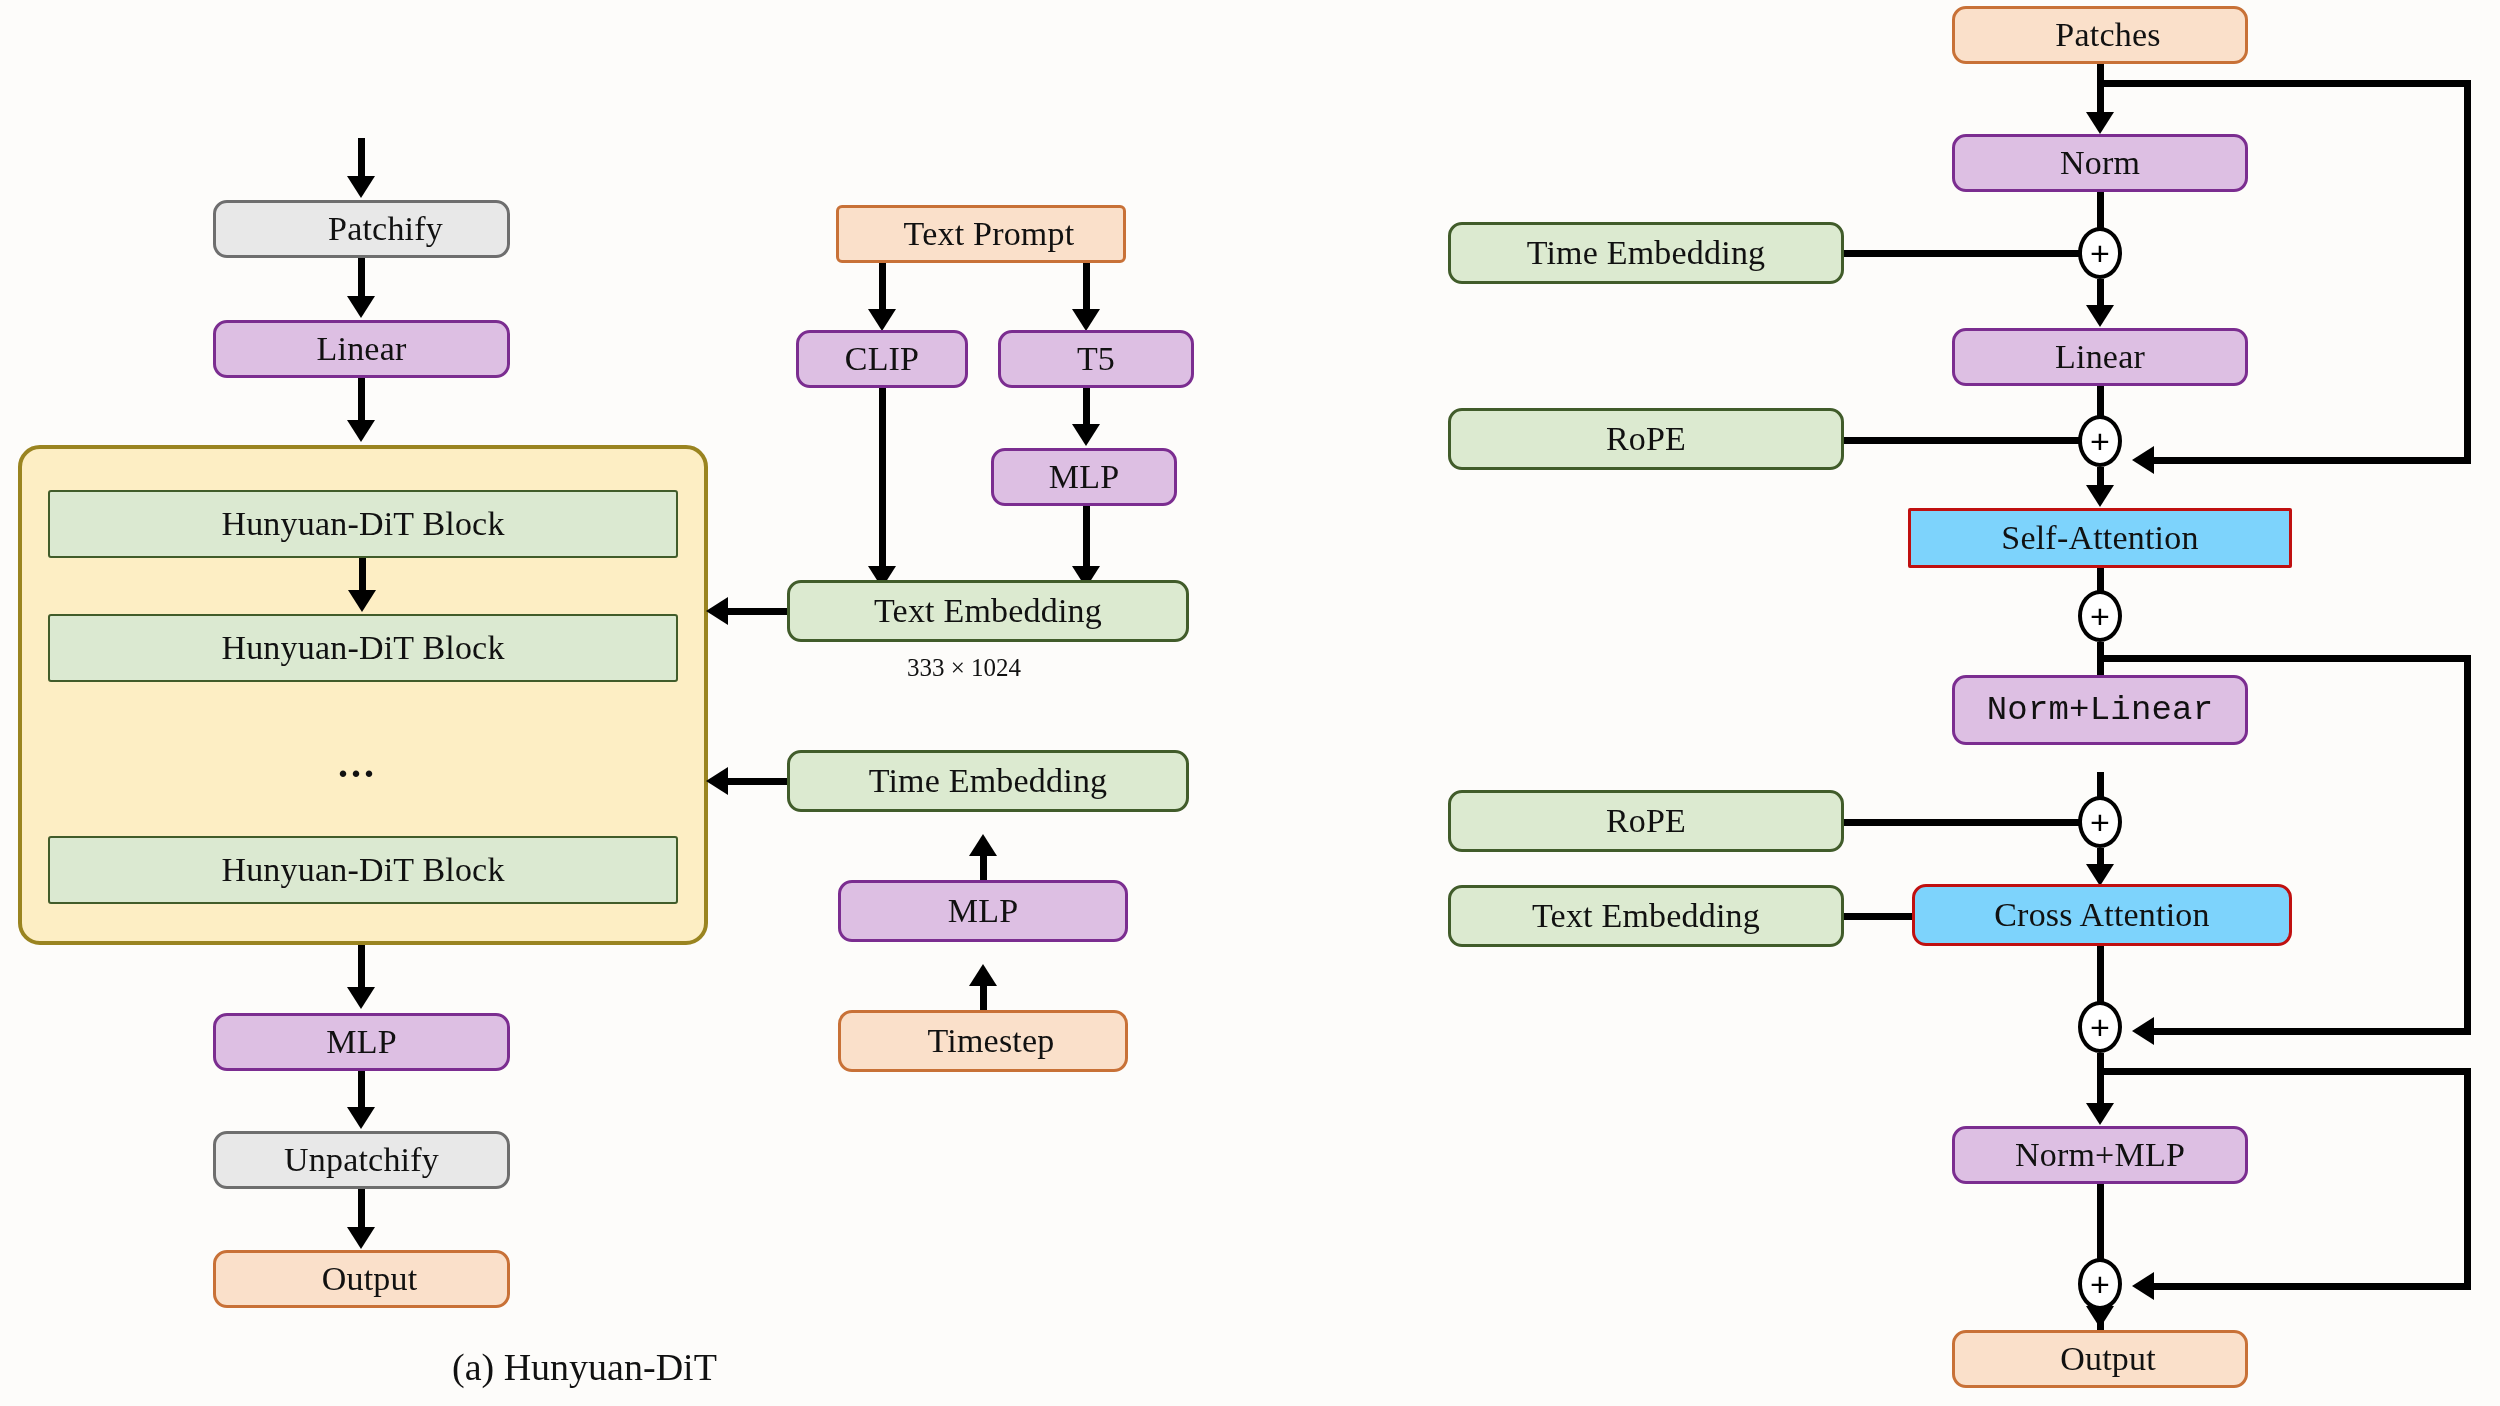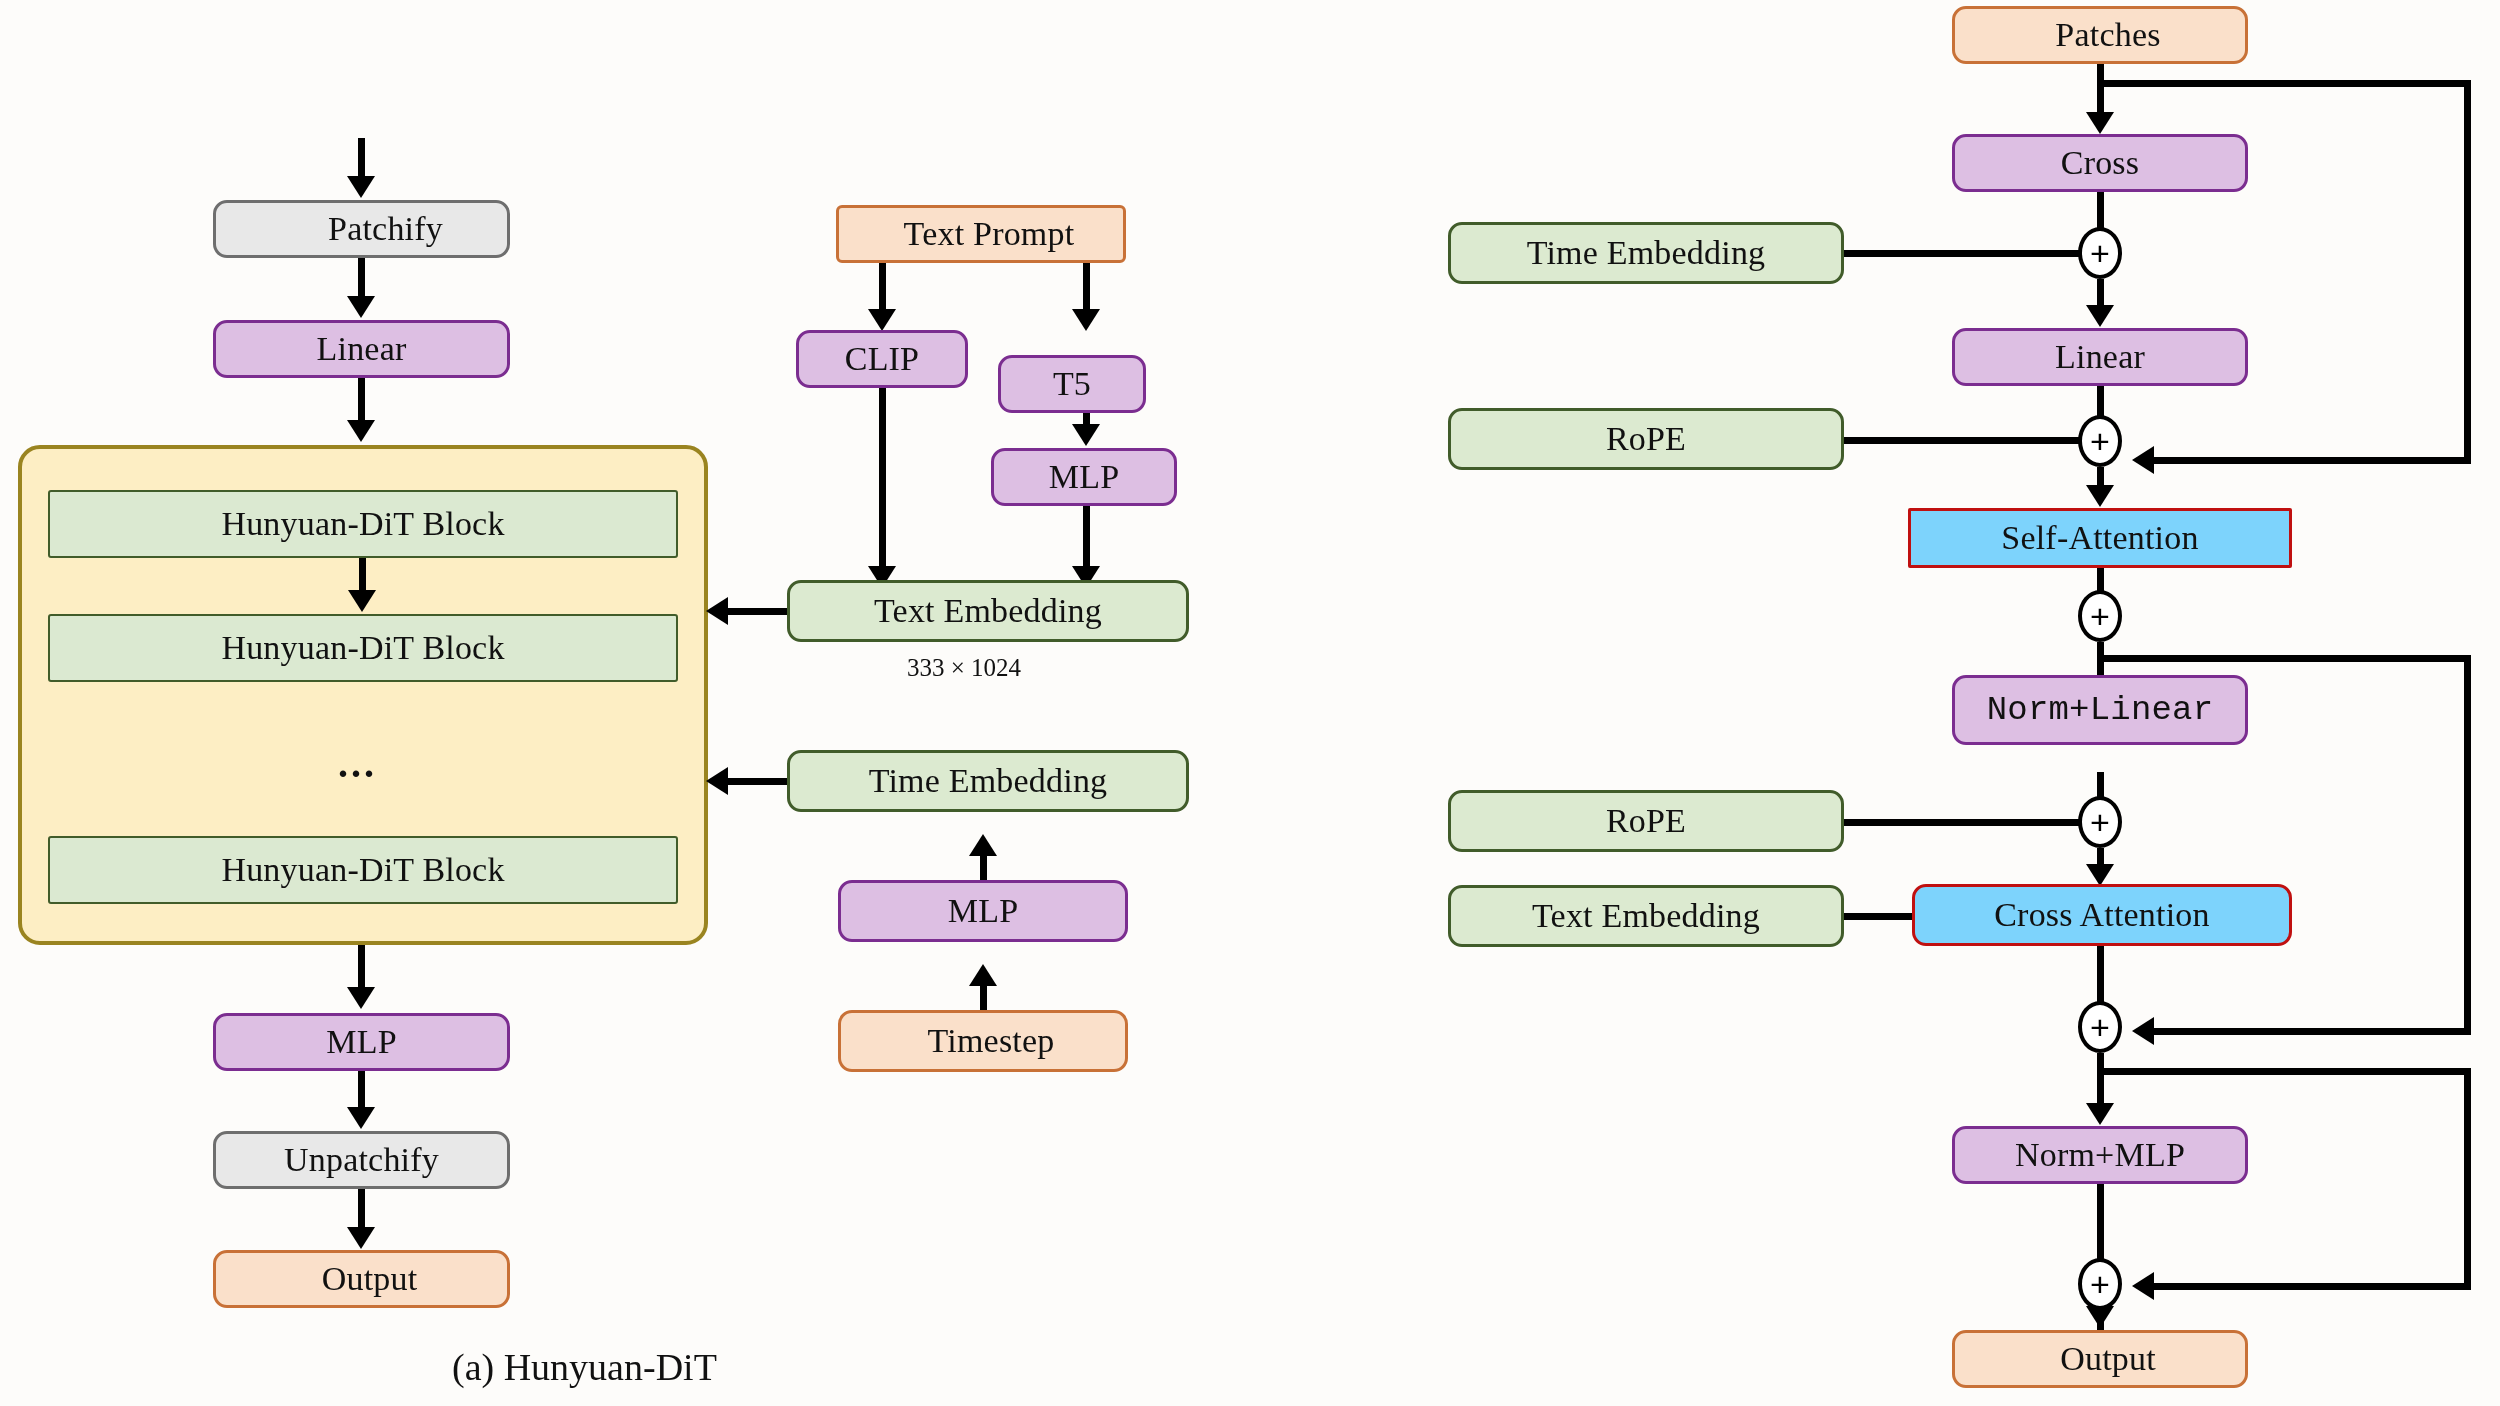--- a/index.html
+++ b/index.html
@@ -118,21 +118,21 @@
   <div class="node n-orange" style="left:213px;top:1250px;width:297px;height:58px;">Output</div>
 
   <div class="node n-orange" style="left:836px;top:205px;width:290px;height:58px;border-radius:6px;">Text Prompt</div>
 
   <div class="ln v" style="left:879px;top:263px;height:54px;"></div>
   <div class="ah down" style="left:868px;top:309px;"></div>
   <div class="ln v" style="left:1083px;top:263px;height:54px;"></div>
   <div class="ah down" style="left:1072px;top:309px;"></div>
 
   <div class="node n-purple" style="left:796px;top:330px;width:172px;height:58px;">CLIP</div>
-  <div class="node n-purple" style="left:998px;top:330px;width:148px;height:58px;margin-top:25px;">T5</div>
+  <div class="node n-purple" style="left:998px;top:330px;width:196px;height:58px;">T5</div>
 
   <div class="ln v" style="left:1083px;top:388px;height:44px;"></div>
   <div class="ah down" style="left:1072px;top:424px;"></div>
   <div class="node n-purple" style="left:991px;top:448px;width:186px;height:58px;">MLP</div>
 
   <div class="ln v" style="left:879px;top:388px;height:186px;"></div>
   <div class="ah down" style="left:868px;top:566px;"></div>
   <div class="ln v" style="left:1083px;top:506px;height:68px;"></div>
   <div class="ah down" style="left:1072px;top:566px;"></div>
 
@@ -158,21 +158,21 @@
 
   <div class="node n-orange" style="left:1952px;top:6px;width:296px;height:58px;">Patches</div>
 
   <div class="ln v" style="left:2097px;top:64px;height:56px;"></div>
   <div class="ah down" style="left:2086px;top:112px;"></div>
   <div class="ln h" style="left:2097px;top:80px;width:374px;"></div>
   <div class="ln v" style="left:2464px;top:80px;height:384px;"></div>
   <div class="ln h" style="left:2144px;top:457px;width:327px;"></div>
   <div class="ah left" style="left:2132px;top:446px;"></div>
 
-  <div class="node n-purple" style="left:1952px;top:134px;width:296px;height:58px;">Cross</div>
+  <div class="node n-purple" style="left:1952px;top:134px;width:296px;height:58px;">Norm</div>
 
   <div class="ln v" style="left:2097px;top:192px;height:38px;"></div>
   <div class="plus" style="left:2078px;top:227px;">+</div>
   <div class="node n-green" style="left:1448px;top:222px;width:396px;height:62px;">Time Embedding</div>
   <div class="ln h" style="left:1844px;top:250px;width:238px;"></div>
 
   <div class="ln v" style="left:2097px;top:279px;height:34px;"></div>
   <div class="ah down" style="left:2086px;top:305px;"></div>
 
   <div class="node n-purple" style="left:1952px;top:328px;width:296px;height:58px;">Linear</div>

